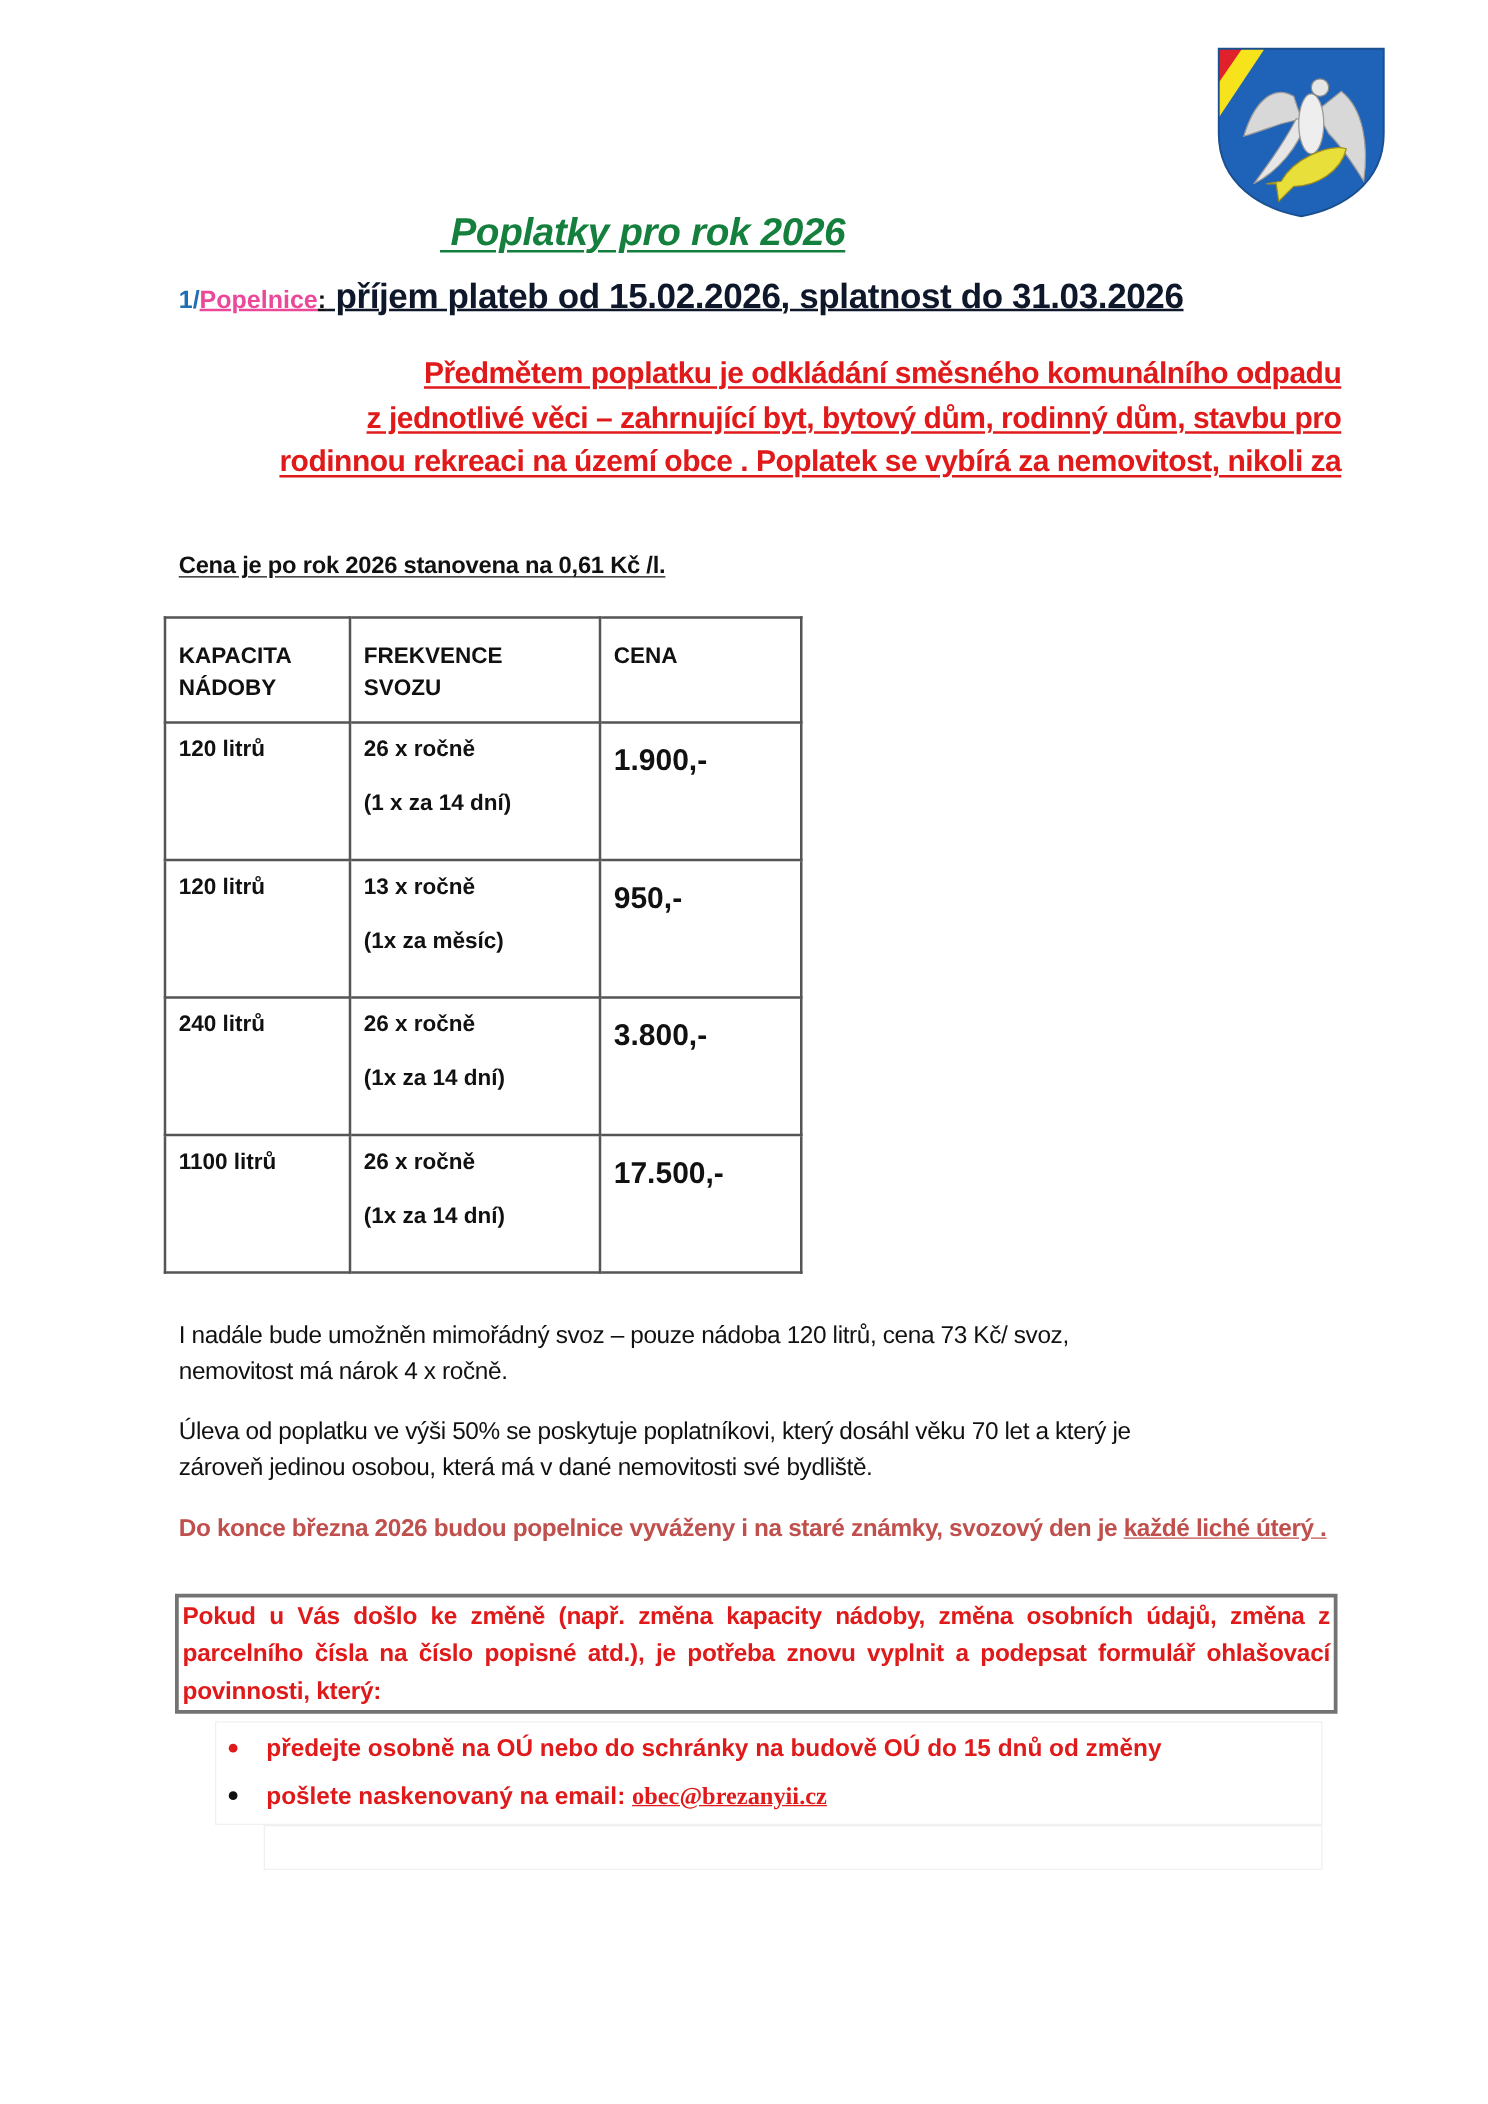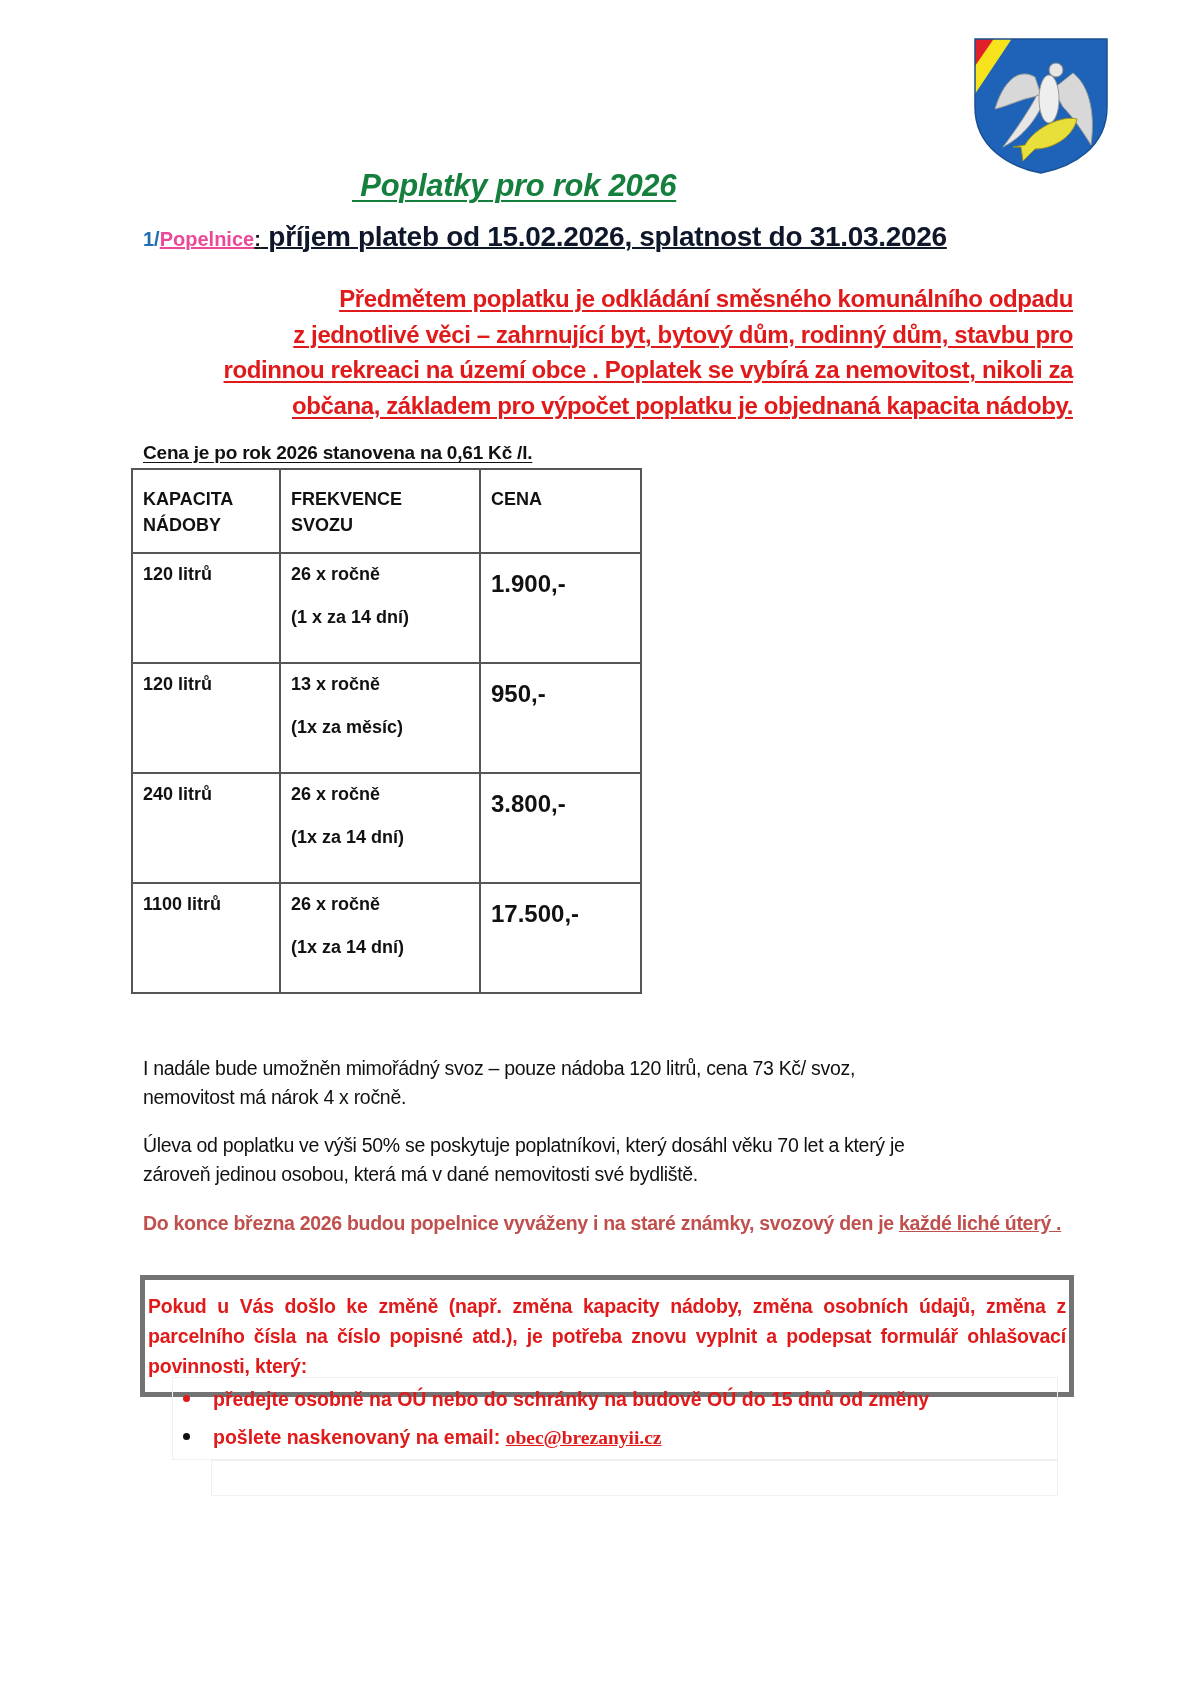--- a/index.html
+++ b/index.html
@@ -21,38 +21,38 @@
                text-decoration-thickness: 2px; letter-spacing: -0.3px; }
 
   .subject { left: 143px; top: 281px; width: 930px; font-size: 24px; font-weight: bold;
              color: #e01a1a; line-height: 35.5px; letter-spacing: -0.4px; }
   .subject span { text-decoration: underline; text-decoration-thickness: 2px; text-underline-offset: 3px;
                   display: block; white-space: nowrap; text-align: right; }
 
   .price-note { left: 143px; top: 442px; font-size: 19px; font-weight: bold; color: #111;
                 text-decoration: underline; text-underline-offset: 3px; white-space: nowrap; letter-spacing: -0.2px; }
 
-  table.fees { position: absolute; left: 131px; top: 468px; border-collapse: collapse;
+  table.fees { position: absolute; left: 131px; top: 493px; border-collapse: collapse;
                font-size: 18px; font-weight: bold; color: #111; }
   table.fees td { border: 2px solid #555; vertical-align: top; padding: 0 10px; }
   table.fees tr.head td { height: 84px; padding-top: 16px; line-height: 26px; box-sizing: border-box; }
   table.fees tr.row td { height: 110px; box-sizing: border-box; padding-top: 10px; }
   td.c1 { width: 148px; box-sizing: border-box; }
   td.c2 { width: 200px; box-sizing: border-box; }
   td.c3 { width: 161px; box-sizing: border-box; }
   .freq2 { display: block; margin-top: 22px; }
   .price { font-size: 24px; font-weight: bold; display: block; margin-top: 6px; }
 
   .para { left: 143px; width: 940px; font-size: 19.5px; color: #111; line-height: 29px; letter-spacing: -0.3px; margin-top: 17px; }
   .p1 { top: 1037px; }
   .p2 { top: 1114px; }
   .p3 { top: 1192px; color: #c0504d; font-weight: bold; }
   .p3 .u { text-decoration: underline; }
 
-  .change-box { left: 140px; top: 1275px; width: 918px; border: 5px solid #737373; padding: 11px 3px;
+  .change-box { left: 140px; top: 1275px; width: 918px; border: 3px solid #737373; padding: 0 3px;
                 font-size: 19.5px; font-weight: bold; color: #e01a1a; line-height: 30px;
                 text-align: justify; letter-spacing: -0.2px; }
   .bullets { left: 172px; top: 1377px; width: 884px; border: 1px solid #f0f0f0;
              font-size: 19.5px; font-weight: bold; color: #e01a1a; line-height: 38px; padding: 2px 0; }
   .bullet-item { position: relative; padding-left: 40px; white-space: nowrap; }
   .bdot { position: absolute; left: 10px; top: 15px; width: 7px; height: 7px; border-radius: 50%; }
   .bdot.red { background: #e01a1a; }
   .bdot.black { background: #111; }
   .email { text-decoration: underline; font-family: Liberation Serif, serif; }
   .empty-box { left: 211px; top: 1460px; width: 845px; height: 34px; border: 1px solid #f0f0f0; }
@@ -88,21 +88,20 @@
 <div class="abs title"> Poplatky pro rok 2026</div>
 
 <div class="abs sec-line">
   <span class="sec-num">1/</span><span class="sec-name">Popelnice</span><span class="sec-colon">:</span><span class="sec-dates"> příjem plateb od 15.02.2026, splatnost do 31.03.2026</span>
 </div>
 
 <div class="abs subject">
   <span>Předmětem poplatku je odkládání směsného komunálního odpadu</span>
   <span>z jednotlivé věci – zahrnující byt, bytový dům, rodinný dům, stavbu pro</span>
   <span>rodinnou rekreaci na území obce . Poplatek se vybírá za nemovitost, nikoli za</span>
-  <span>občana, základem pro výpočet poplatku je objednaná kapacita nádoby.</span>
 </div>
 
 <div class="abs price-note">Cena je po rok 2026 stanovena na 0,61 Kč /l.</div>
 
 <table class="fees">
   <tbody>
       <tr class="head">
     <td class="c1">
       <span>KAPACITA</span><br>
       <span>NÁDOBY</span>

